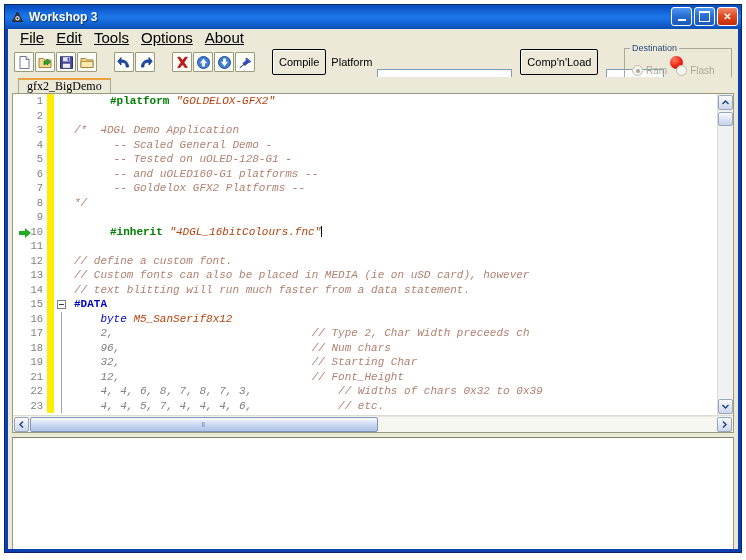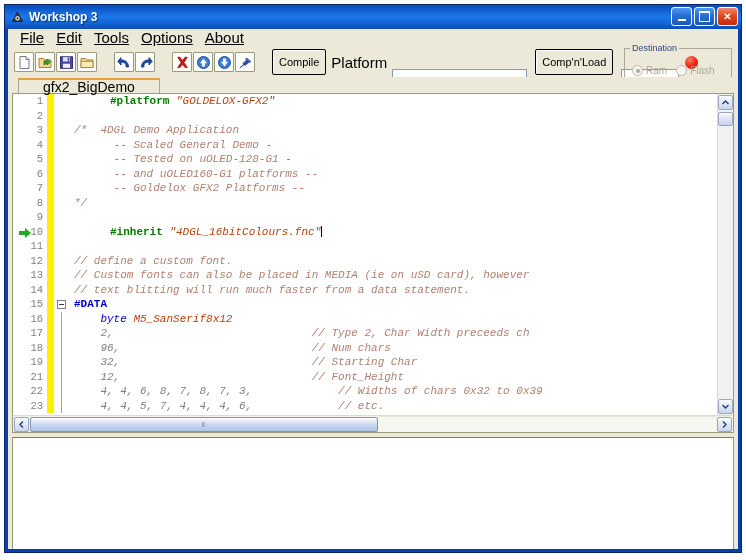--- a/index.html
+++ b/index.html
@@ -74,21 +74,21 @@
   .tb-gap{width:16px;}
   .tb-gap-sm{width:8px;}
 
   .btn3d{
     border:1px solid #000000;background:#ece9d8;
     font-size:11px;color:#000;
     padding:12px 6px;height:18px;box-sizing:border-box;
     display:flex;align-items:center;border-radius:2px;
     box-shadow:inset 1px 1px 0 #ffffff;
   }
-  .tb-label{font-size:15px;color:#000;margin:12px 5px;}
+  .tb-label{font-size:11px;color:#000;margin:12px 5px;}
 
   .combo{
     height:30px;border:1px solid #7f9db9;background:#fff;
     display:flex;align-items:center;box-sizing:border-box;
     font-size:11px;color:#000;margin-top:44px;
   }
   .combo .cval{padding-left:3px;flex:1;white-space:nowrap;overflow:hidden;}
   .combo .carrow{
     width:15px;height:16px;margin:0 1px 0 0;
     background:linear-gradient(to bottom,#fbfbfb,#dfdfd3 48%,#cfd0c4);
@@ -134,23 +134,23 @@
     display:flex;align-items:flex-end;
     padding-left:10px;position:relative;
   }
   #tabstrip:after{
     content:"";position:absolute;left:0;right:0;bottom:0;height:1px;background:#ece9d8;
   }
   #tab-active{
     height:15px;background:#ece9d8;
     border:1px solid #aca899;border-bottom:none;
     border-top:2px solid #e8a33d;
-    font-size:14px;color:#000;
-    padding:0 24px;display:flex;align-items:center;
-    box-sizing:border-box;position:relative;z-index:2;
+    font-size:12px;color:#000;
+    padding:0 8px;display:flex;align-items:center;
+    box-sizing:border-box;position:relative;z-index:2;font-family:Liberation Serif, serif;
   }
 
   
   #editor-wrap{
     margin:0 4px;
     height:340px;
     border:1px solid #9a9a7c;
     background:#ffffff;
     box-sizing:border-box;
     display:flex;flex-direction:column;

